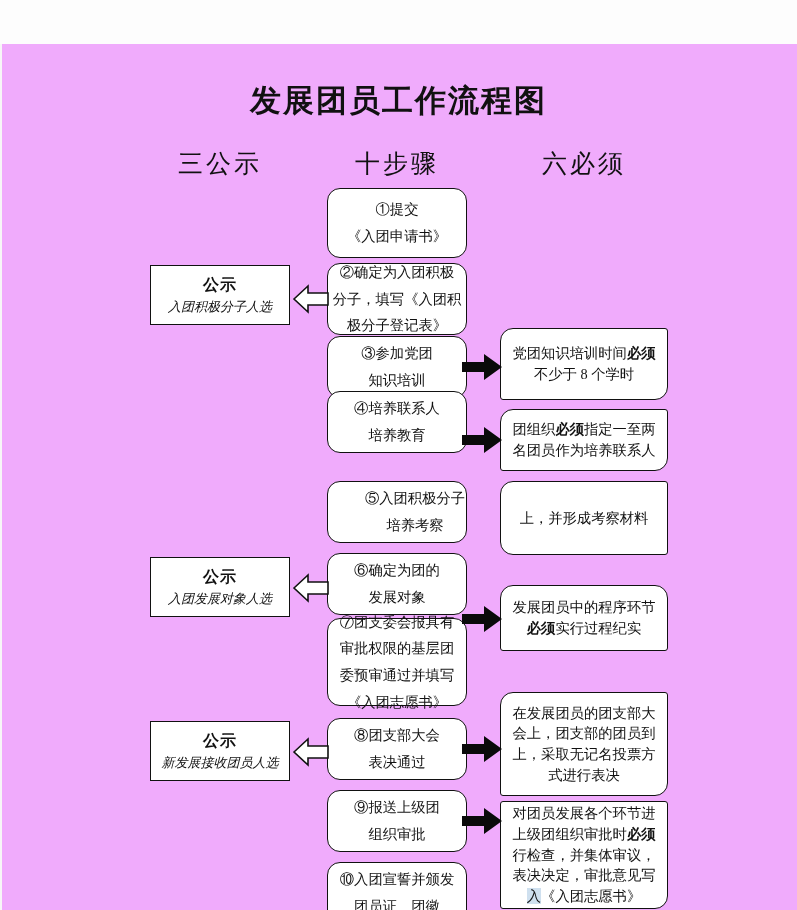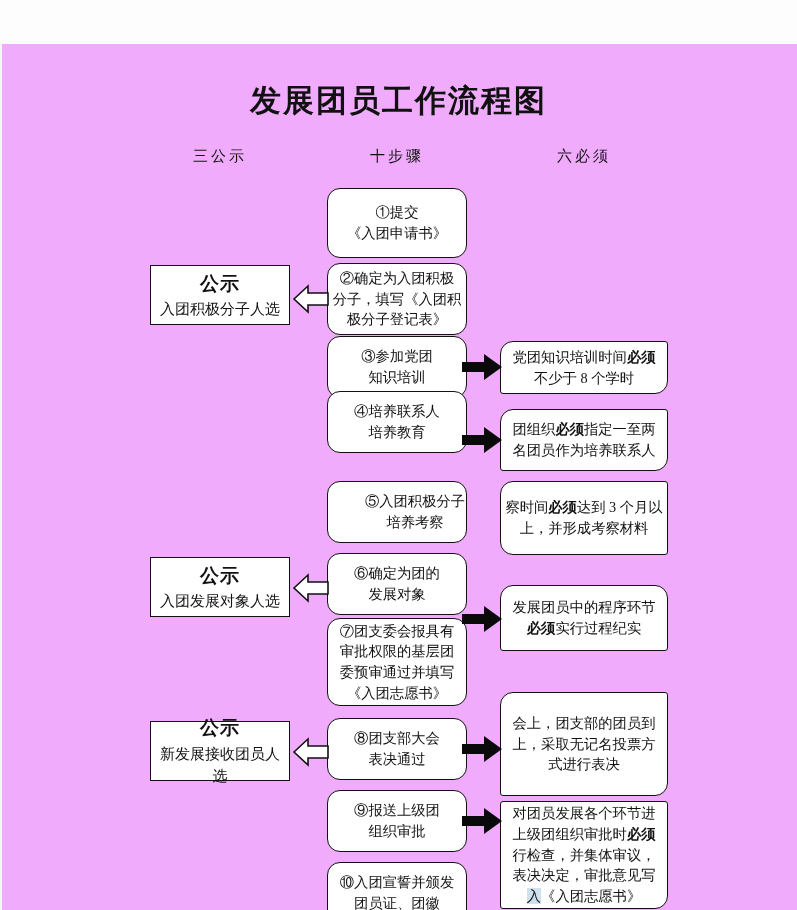--- a/index.html
+++ b/index.html
@@ -14,21 +14,21 @@
 
   
   #title{
     position:absolute;top:36px;left:0;width:797px;
     text-align:center;
     font-size:31px;font-weight:bold;letter-spacing:2px;
     font-family:"Liberation Serif","DejaVu Serif",serif;
   }
   .colhead{
     position:absolute;top:103px;
-    font-size:15px;letter-spacing:3px;
+    font-size:25px;letter-spacing:3px;
     text-align:center;
   }
   #head-notice{left:150px;width:140px;}
   #head-steps{left:327px;width:140px;}
   #head-must{left:500px;width:168px;}
 
   
   .box{
     position:absolute;
     box-sizing:border-box;
@@ -41,31 +41,31 @@
     text-align:center;
     font-size:14.3px;
     line-height:1.45;
     padding:2px 6px;
   }
   .step{ left:327px;width:140px;border-radius:13px; }
   .notice{ left:150px;width:140px;border-radius:0; }
   .must{ left:500px;width:168px; }
 
   
-  .r-all{ border-radius:13px; }
+  .r-all{ border-radius:13px;gap:6px; }
   .r-tl-br{ border-radius:13px 3px 13px 3px; }
   .r-l{ border-radius:13px 3px 3px 13px; }
   .r-tl-bl{ border-radius:13px 13px 3px 3px; }
   .r-br{ border-radius:3px 3px 13px 3px; }
 
   .line{white-space:nowrap;}
   .bold{font-weight:bold;}
   .hl{background:#cfe0ef;}
-  .notice-title{font-weight:bold;font-size:19px;line-height:1.5;letter-spacing:1px;}
-  .notice-sub{font-size:15px;line-height:1.5;}
+  .notice-title{font-weight:bold;font-size:16px;line-height:1.5;letter-spacing:1px;}
+  .notice-sub{font-size:13px;line-height:1.5;font-style:italic;}
 
   
   .arrow-right{position:absolute;width:40px;height:30px;}
   .arrow-left{position:absolute;width:38px;height:34px;}
   .arrow-right svg,.arrow-left svg{display:block;width:100%;height:100%;}
 
   
   #scanline-bottom{position:absolute;left:0;bottom:0;width:797px;height:3px;background:#efefef;}
   #scanline-left{position:absolute;left:0;top:0;width:2px;height:910px;background:#f7f7f7;}
 </style>
@@ -141,41 +141,41 @@
   <div class="box notice" style="top:513px;height:60px;">
     <div class="notice-title">公示</div>
     <div class="notice-sub">入团发展对象人选</div>
   </div>
 
   <div class="box notice" style="top:677px;height:60px;">
     <div class="notice-title">公示</div>
     <div class="notice-sub">新发展接收团员人选</div>
   </div>
 
-  <div class="box must r-tl-br" style="top:297px;height:53px;">
+  <div class="box must r-tl-br" style="top:284px;height:72px;">
     <div class="line"><span>党团知识培训时间</span><span class="bold">必须</span></div>
     <div class="line">不少于 8 个学时</div>
   </div>
 
   <div class="box must r-tl-br" style="top:365px;height:62px;">
     <div class="line"><span>团组织</span><span class="bold">必须</span><span>指定一至两</span></div>
     <div class="line">名团员作为培养联系人</div>
   </div>
 
   <div class="box must r-l" style="top:437px;height:74px;">
-    <div class="line"><span>察时间</span><span class="bold">必须</span><span>达到 3 个月以</span></div>
     <div class="line">上，并形成考察材料</div>
   </div>
 
   <div class="box must r-tl-bl" style="top:541px;height:66px;">
     <div class="line">发展团员中的程序环节</div>
     <div class="line"><span class="bold">必须</span><span>实行过程纪实</span></div>
   </div>
 
   <div class="box must r-tl-br" style="top:648px;height:104px;">
+    <div class="line">在发展团员的团支部大</div>
     <div class="line">会上，团支部的团员到</div>
     <div class="line">上，采取无记名投票方</div>
     <div class="line">式进行表决</div>
   </div>
 
   <div class="box must r-br" style="top:757px;height:108px;">
     <div class="line">对团员发展各个环节进</div>
     <div class="line"><span>上级团组织审批时</span><span class="bold">必须</span></div>
     <div class="line">行检查，并集体审议，</div>
     <div class="line">表决决定，审批意见写</div>

